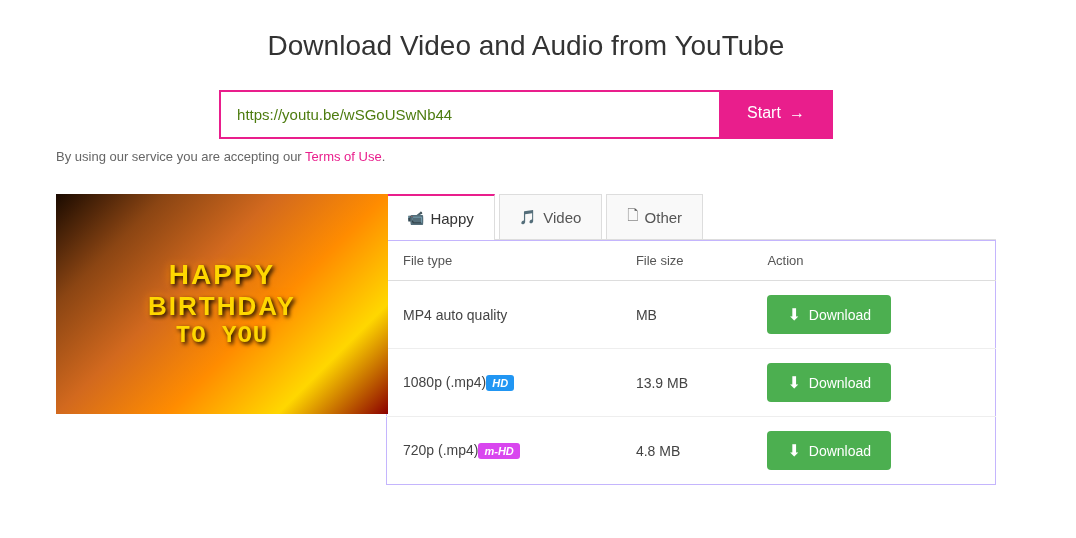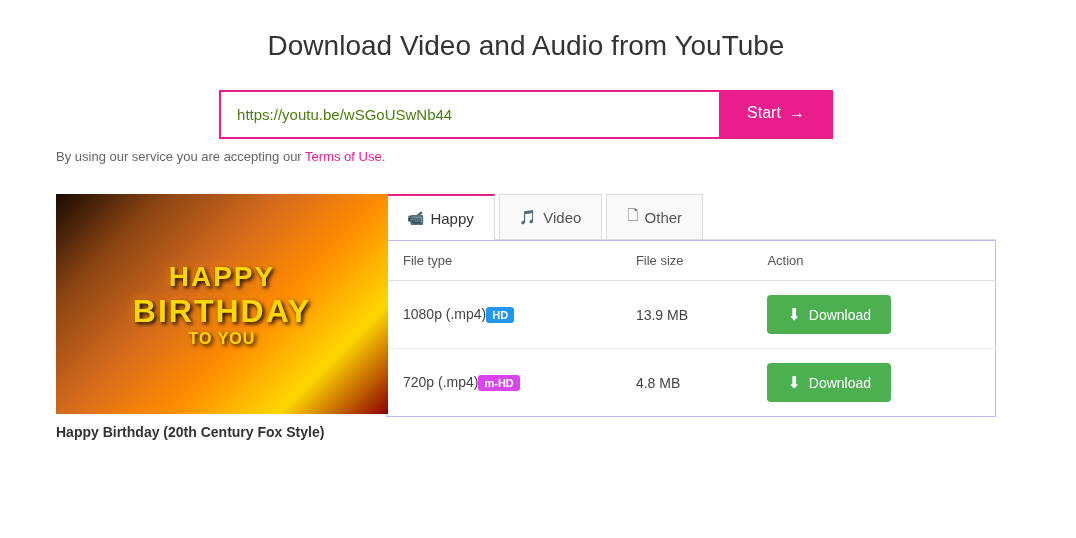--- a/index.html
+++ b/index.html
@@ -81,32 +81,33 @@
       font-weight: 900;
     }
     .thumb-happy {
       font-size: 28px;
       color: #FFD700;
       text-shadow: 2px 2px 4px #000, 0 0 10px #FF8C00;
       display: block;
       letter-spacing: 2px;
     }
     .thumb-birthday {
-      font-size: 32px;
+      font-size: 26px;
       color: #FFD700;
       text-shadow: 2px 2px 4px #000, 0 0 10px #FF8C00;
       display: block;
       letter-spacing: 2px;
     }
     .thumb-toyou {
-      font-size: 16px;
+      font-size: 24px;
       color: #FFD700;
       text-shadow: 2px 2px 4px #000, 0 0 10px #FF8C00;
       display: block;
       letter-spacing: 1px;
+      font-family: Liberation Mono, monospace;
     }
     .video-caption {
       margin-top: 10px;
       font-weight: bold;
       font-size: 14px;
       color: #333;
     }
     .download-section {
       flex: 1;
     }
@@ -162,20 +163,21 @@
     .download-table tr:last-child td {
       border-bottom: none;
     }
     .badge {
       display: inline-block;
       padding: 2px 6px;
       border-radius: 3px;
       font-size: 11px;
       font-weight: bold;
       color: #fff;
+      font-style: italic;
     }
     .badge-hd { background: #2196F3; }
     .badge-mhd { background: #d946ef; }
     .btn-download {
       background: #4CAF50;
       color: #fff;
       border: none;
       padding: 10px 20px;
       border-radius: 4px;
       cursor: pointer;
@@ -206,21 +208,20 @@
 
   <div class="content-area">
     <div class="thumbnail-section">
       <div class="thumbnail-img">
         <div class="thumbnail-text-overlay">
           <span class="thumb-happy">HAPPY</span>
           <span class="thumb-birthday">BIRTHDAY</span>
           <span class="thumb-toyou">TO YOU</span>
         </div>
       </div>
-      <p class="video-caption">Happy Birthday (20th Century Fox Style)</p>
     </div>
 
     <div class="download-section">
       <div class="tabs">
         <div class="tab active">
           <span class="tab-icon">📹</span>
           <span>Happy</span>
         </div>
         <div class="tab">
           <span class="tab-icon">🎵</span>
@@ -234,20 +235,30 @@
 
       <table class="download-table">
         <thead>
           <tr>
             <th>File type</th>
             <th>File size</th>
             <th>Action</th>
           </tr>
         </thead>
         <tbody id="table-body">
+        <tr>
+              <td><span>MP4 auto quality</span></td>
+              <td>MB</td>
+              <td>
+                <button class="btn-download">
+                  <span style="font-size:16px">⬇</span>
+                  <span>Download</span>
+                </button>
+              </td>
+            </tr>
             <tr>
               <td><span>1080p (.mp4)</span><span class="badge badge-hd">HD</span></td>
               <td>13.9 MB</td>
               <td>
                 <button class="btn-download">
                   <span style="font-size:16px">⬇</span>
                   <span>Download</span>
                 </button>
               </td>
             </tr>

